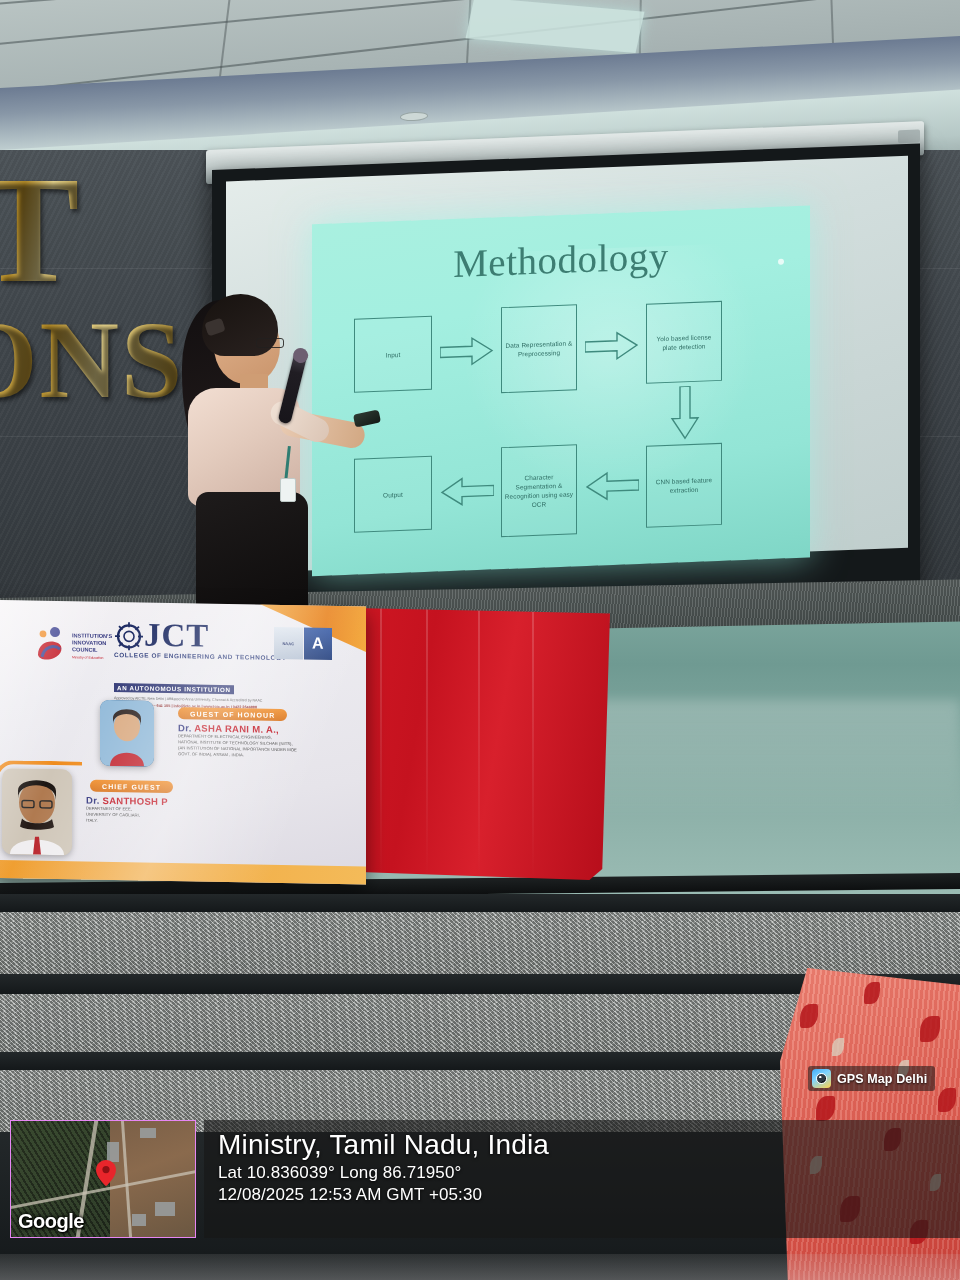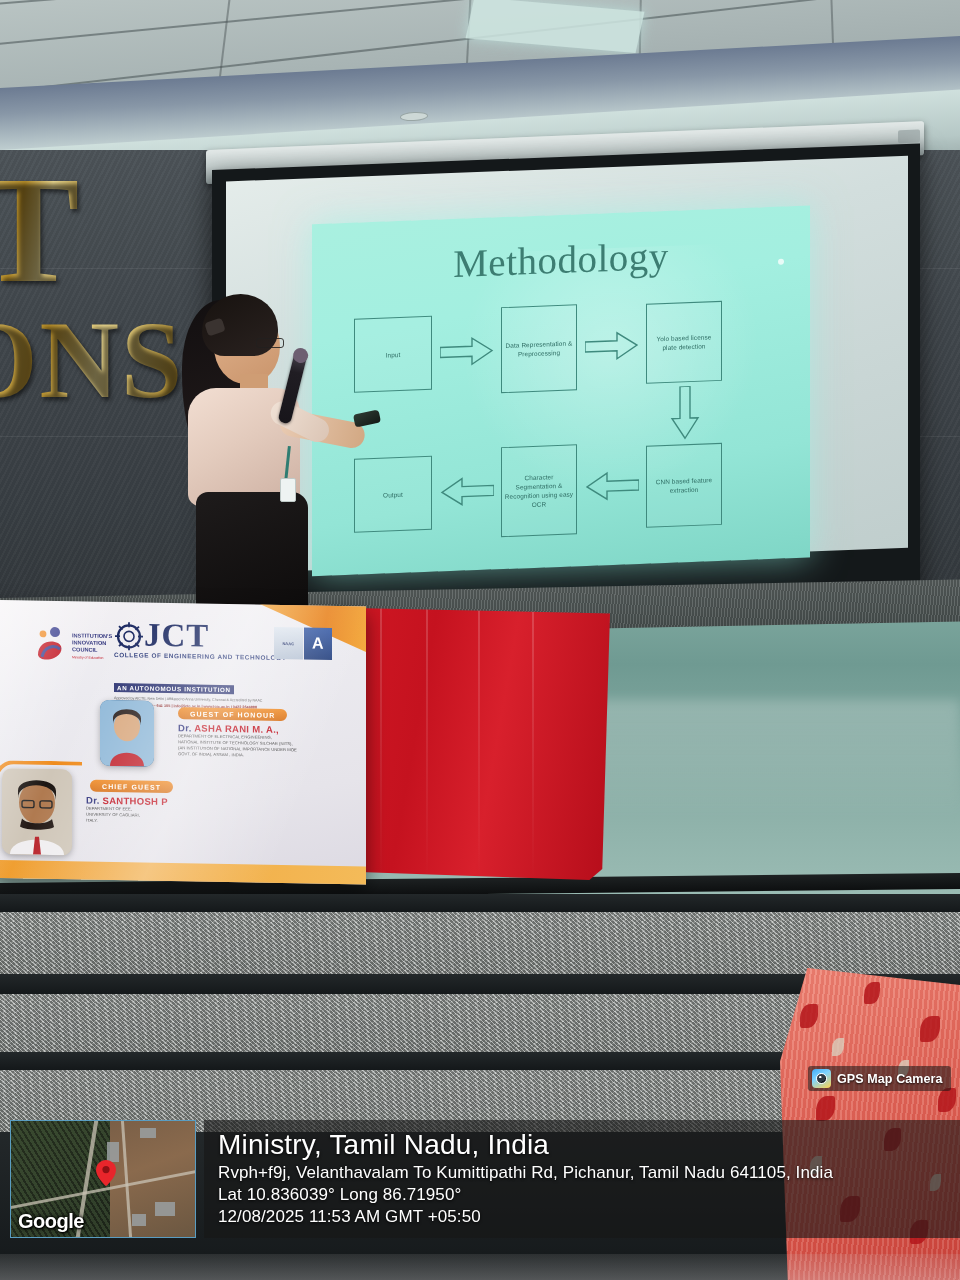--- a/index.html
+++ b/index.html
@@ -384,21 +384,21 @@
   }
 
   .gps-bar {
     position:absolute; left:0; top:1118px; width:960px; height:136px;
     display:flex; align-items:stretch;
   }
   .gps-map {
     width:186px; margin-left:10px; margin-top:2px; margin-bottom:16px;
     border:1px solid rgba(255,255,255,.35);
     position:relative; overflow:hidden;
-    background:#0369a1;
+    background:#d946ef;
   }
   .map-veg {
     position:absolute; left:0; top:0; width:62%; height:100%;
     background:
       repeating-linear-gradient(58deg, rgba(0,0,0,.35) 0 2px, rgba(60,80,50,.25) 2px 5px),
       linear-gradient(150deg,#39482f,#2b3726);
   }
   .map-land {
     position:absolute; right:0; top:0; width:46%; height:100%;
     background:linear-gradient(160deg,#7a5f47,#8a6a4d 40%, #6b5741 100%);
@@ -673,21 +673,21 @@
     <div class="fg-leaf" style="left:52px;  top:70px;  width:12px; height:18px;"></div>
     <div class="fg-leaf" style="left:118px; top:92px;  width:11px; height:17px;"></div>
     <div class="fg-leaf" style="left:30px;  top:188px; width:12px; height:18px;"></div>
     <div class="fg-leaf" style="left:150px; top:206px; width:11px; height:17px;"></div>
   </div>
 
   <div class="gps-badge">
     <div class="gps-badge-icon">
       <div class="lens"></div>
     </div>
-    <div class="gps-badge-text">GPS Map Camera</div>
+    <div class="gps-badge-text">GPS Map Delhi</div>
   </div>
 
   <div class="gps-bar">
 
     <div class="gps-map">
       <div class="map-veg"></div>
       <div class="map-land"></div>
       <div class="map-road" style="left:40%; top:-6%; width:4px; height:112%; transform:rotate(9deg);"></div>
       <div class="map-road" style="left:-4%; top:58%; width:108%; height:3px; transform:rotate(-11deg);"></div>
       <div class="map-road" style="left:62%; top:-6%; width:3px; height:112%; transform:rotate(-4deg);"></div>
@@ -699,20 +699,19 @@
         <svg viewBox="0 0 20 26">
           <path d="M10 0 C4.5 0 0 4.4 0 9.9 C0 17.4 10 26 10 26 C10 26 20 17.4 20 9.9 C20 4.4 15.5 0 10 0 Z" fill="#e8252b"></path>
           <circle cx="10" cy="9.6" r="3.6" fill="#8f1014"></circle>
         </svg>
       </div>
       <div class="map-google">Google</div>
     </div>
 
     <div class="gps-text">
       <div class="gps-place">Ministry, Tamil Nadu, India</div>
-      <div class="gps-line">Rvph+f9j, Velanthavalam To Kumittipathi Rd, Pichanur, Tamil Nadu 641105, India</div>
       <div class="gps-line">Lat 10.836039° Long 86.71950°</div>
-      <div class="gps-line">12/08/2025 11:53 AM GMT +05:50</div>
+      <div class="gps-line">12/08/2025 12:53 AM GMT +05:30</div>
     </div>
   </div>
 
   <div class="gps-fade"></div>
 </div>
 
 </body></html>

